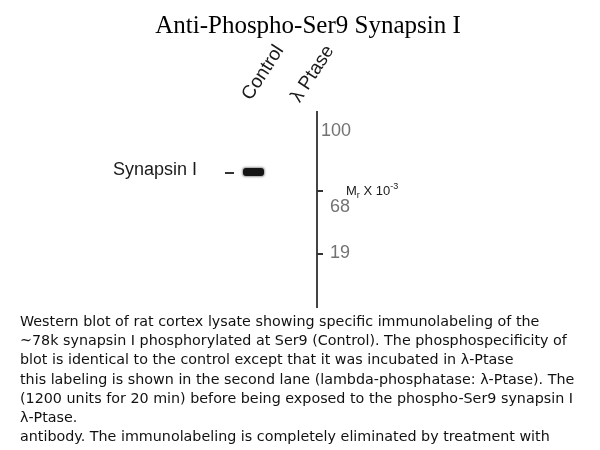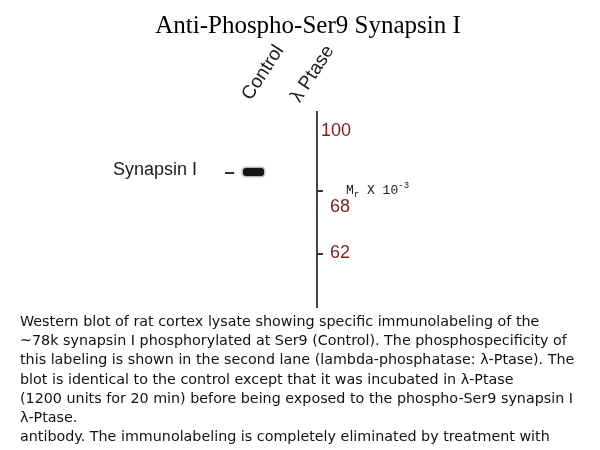--- a/index.html
+++ b/index.html
@@ -74,27 +74,27 @@
   .tick {
     position: absolute;
     height: 2px;
     width: 6px;
     background: #333333;
   }
   .marker-label {
     position: absolute;
     font-family: "Liberation Sans", "DejaVu Sans", sans-serif;
     font-size: 18px;
-    color: #7f1d1d;
+    color: #737373;
   }
   .mr-label {
     position: absolute;
     left: 346px;
     top: 181px;
-    font-family: Liberation Mono, monospace;
+    font-family: Liberation Sans, sans-serif;
     font-size: 13px;
     color: #1a1a1a;
     white-space: nowrap;
     text-align: center;
   }
   .mr-label sub { font-size: 9px; vertical-align: -3px; }
   .mr-label sup { font-size: 9px; vertical-align: 6px; }
 
   .caption {
     position: absolute;
@@ -122,25 +122,25 @@
 <div class="band"></div>
 
 <div class="axis-line"></div>
 
 <div class="marker-label" style="left:321px; top:120px;">100</div>
 
 <div class="tick" style="left:317px; top:190px;"></div>
 <div class="marker-label" style="left:330px; top:196px;">68</div>
 
 <div class="tick" style="left:317px; top:253px;"></div>
-<div class="marker-label" style="left:330px; top:242px;">62</div>
+<div class="marker-label" style="left:330px; top:242px;">19</div>
 
 <div class="mr-label"><span>M</span><sub>r</sub><span> X 10</span><sup>-3</sup></div>
 
 <div class="caption">
   <span class="caption-line">Western blot of rat cortex lysate showing specific immunolabeling of the</span>
   <span class="caption-line">~78k synapsin I phosphorylated at Ser9 (Control). The phosphospecificity of</span>
+  <span class="caption-line">blot is identical to the control except that it was incubated in λ-Ptase</span>
   <span class="caption-line">this labeling is shown in the second lane (lambda-phosphatase: λ-Ptase). The</span>
-  <span class="caption-line">blot is identical to the control except that it was incubated in λ-Ptase</span>
   <span class="caption-line">(1200 units for 20 min) before being exposed to the phospho-Ser9 synapsin I</span>
   <span class="caption-line">λ-Ptase.</span>
   <span class="caption-line">antibody. The immunolabeling is completely eliminated by treatment with</span>
 </div>
 
 </body></html>

